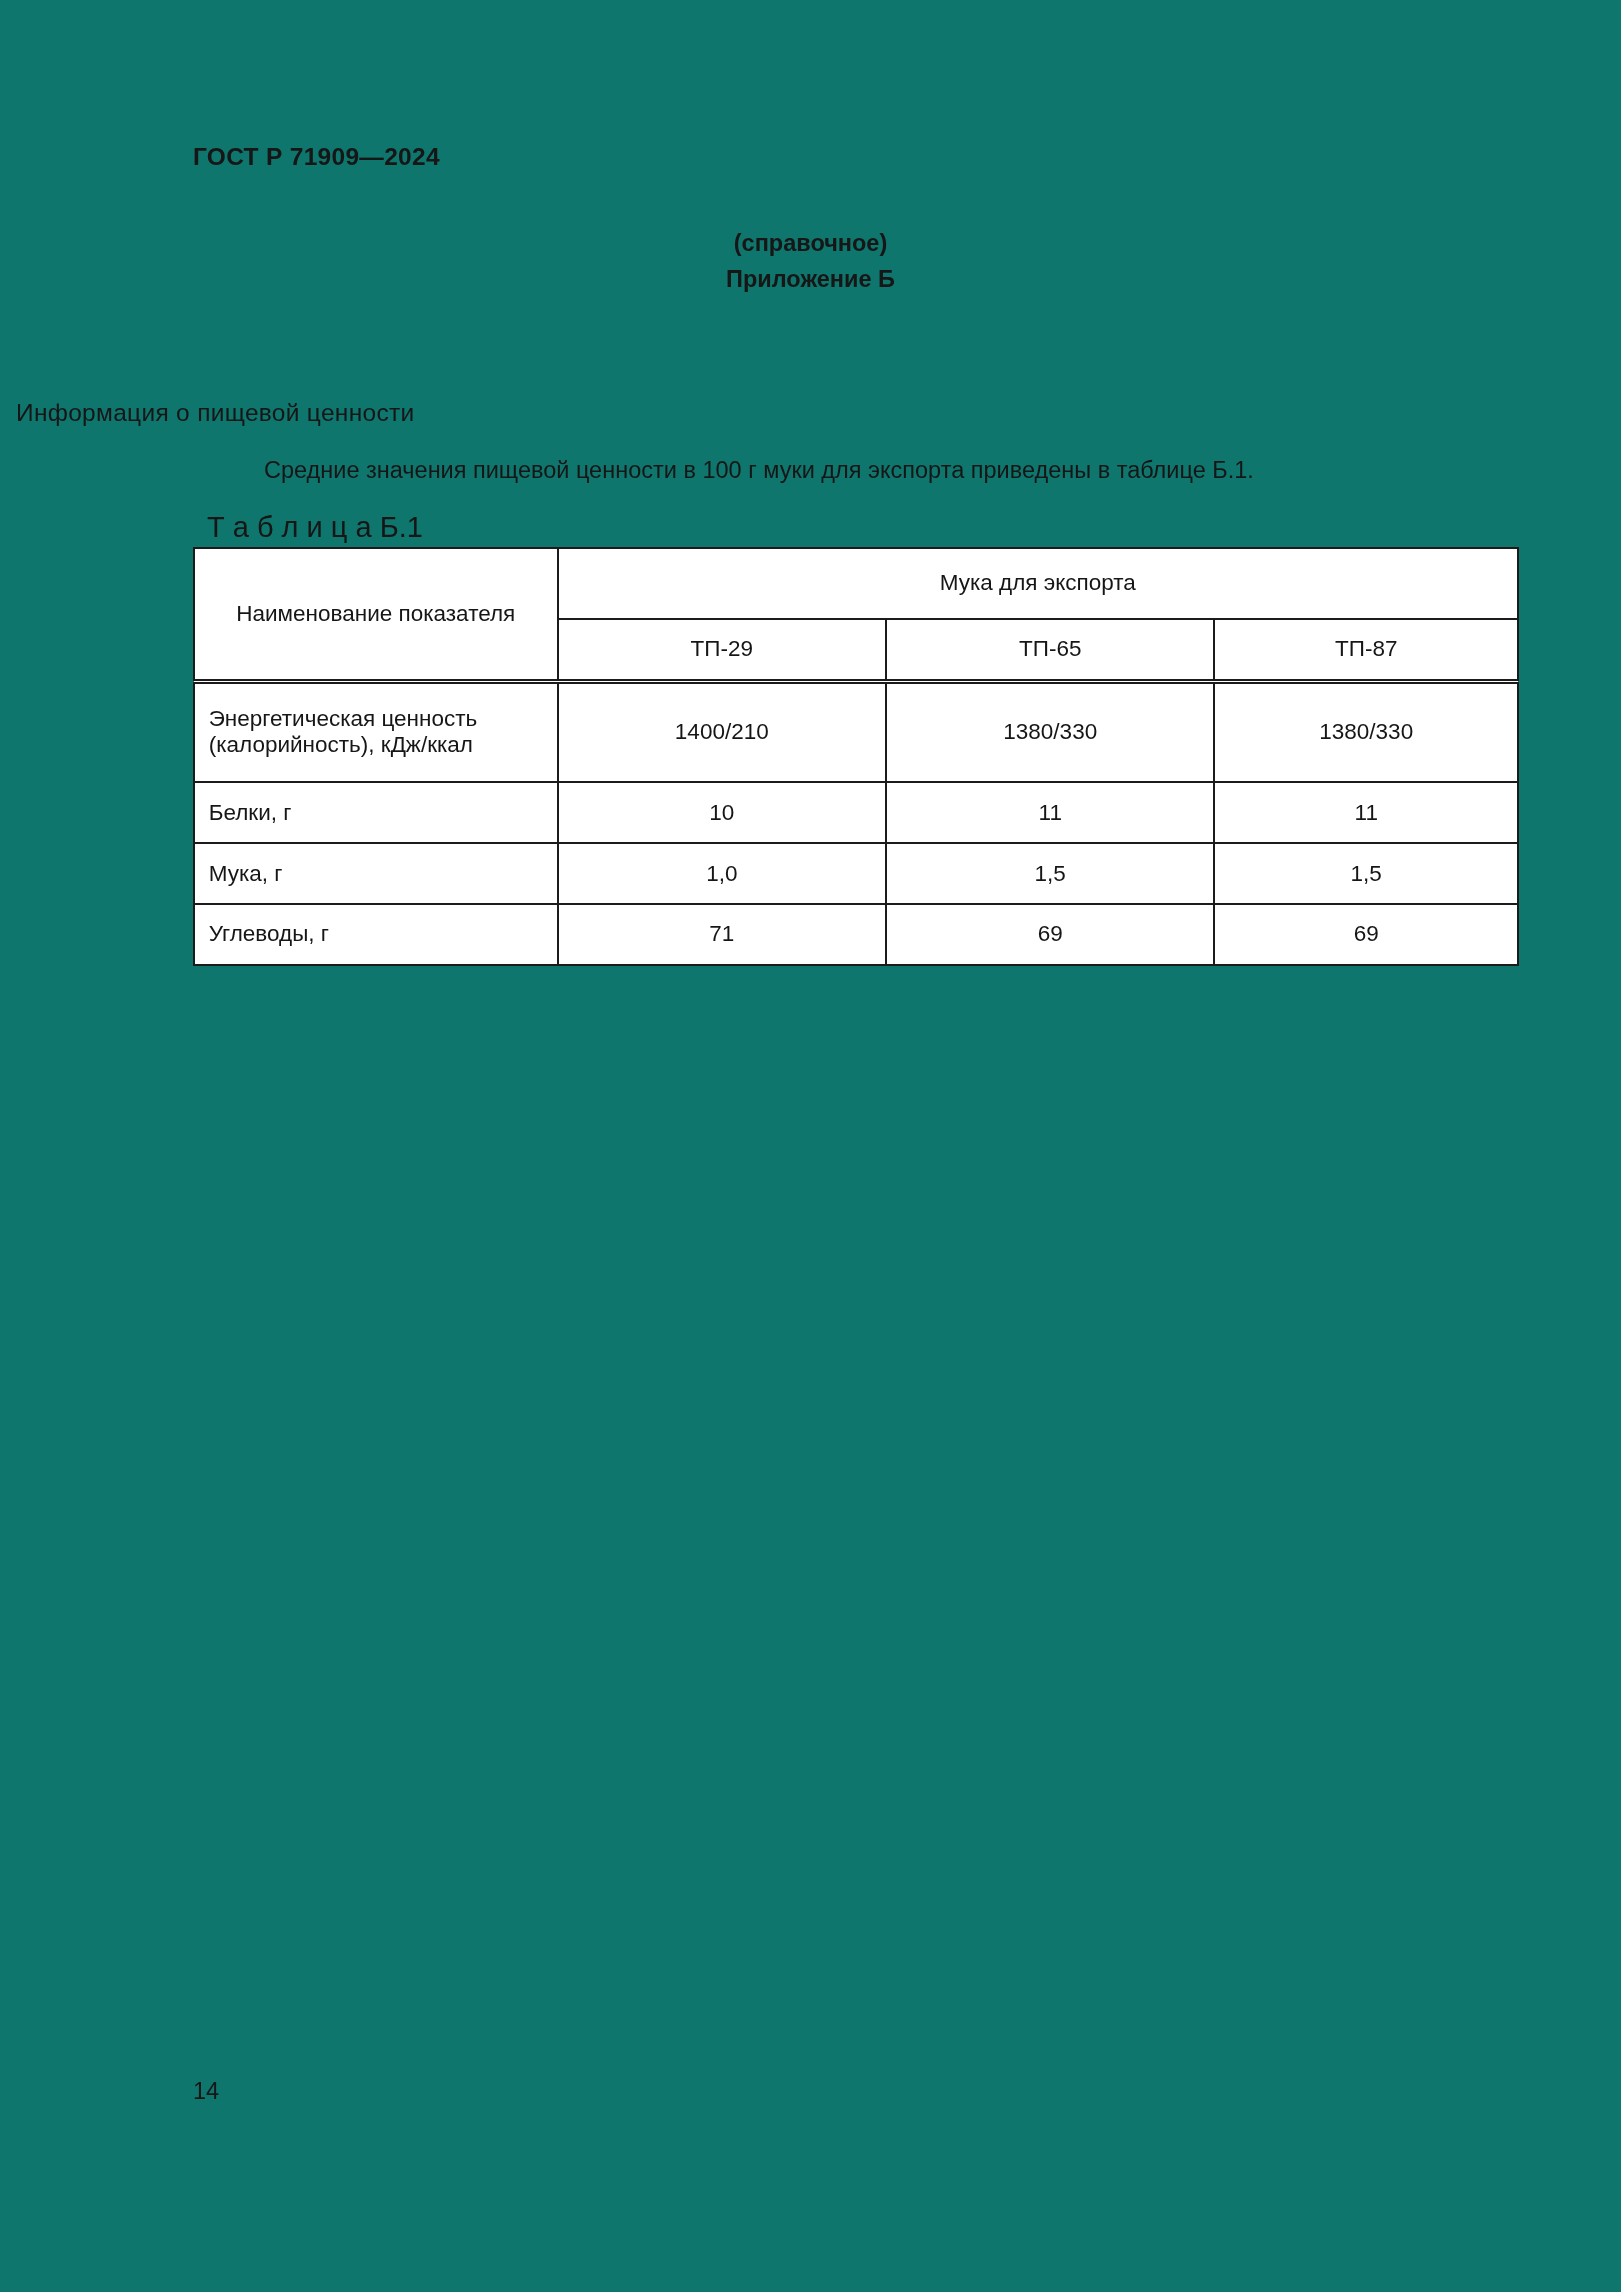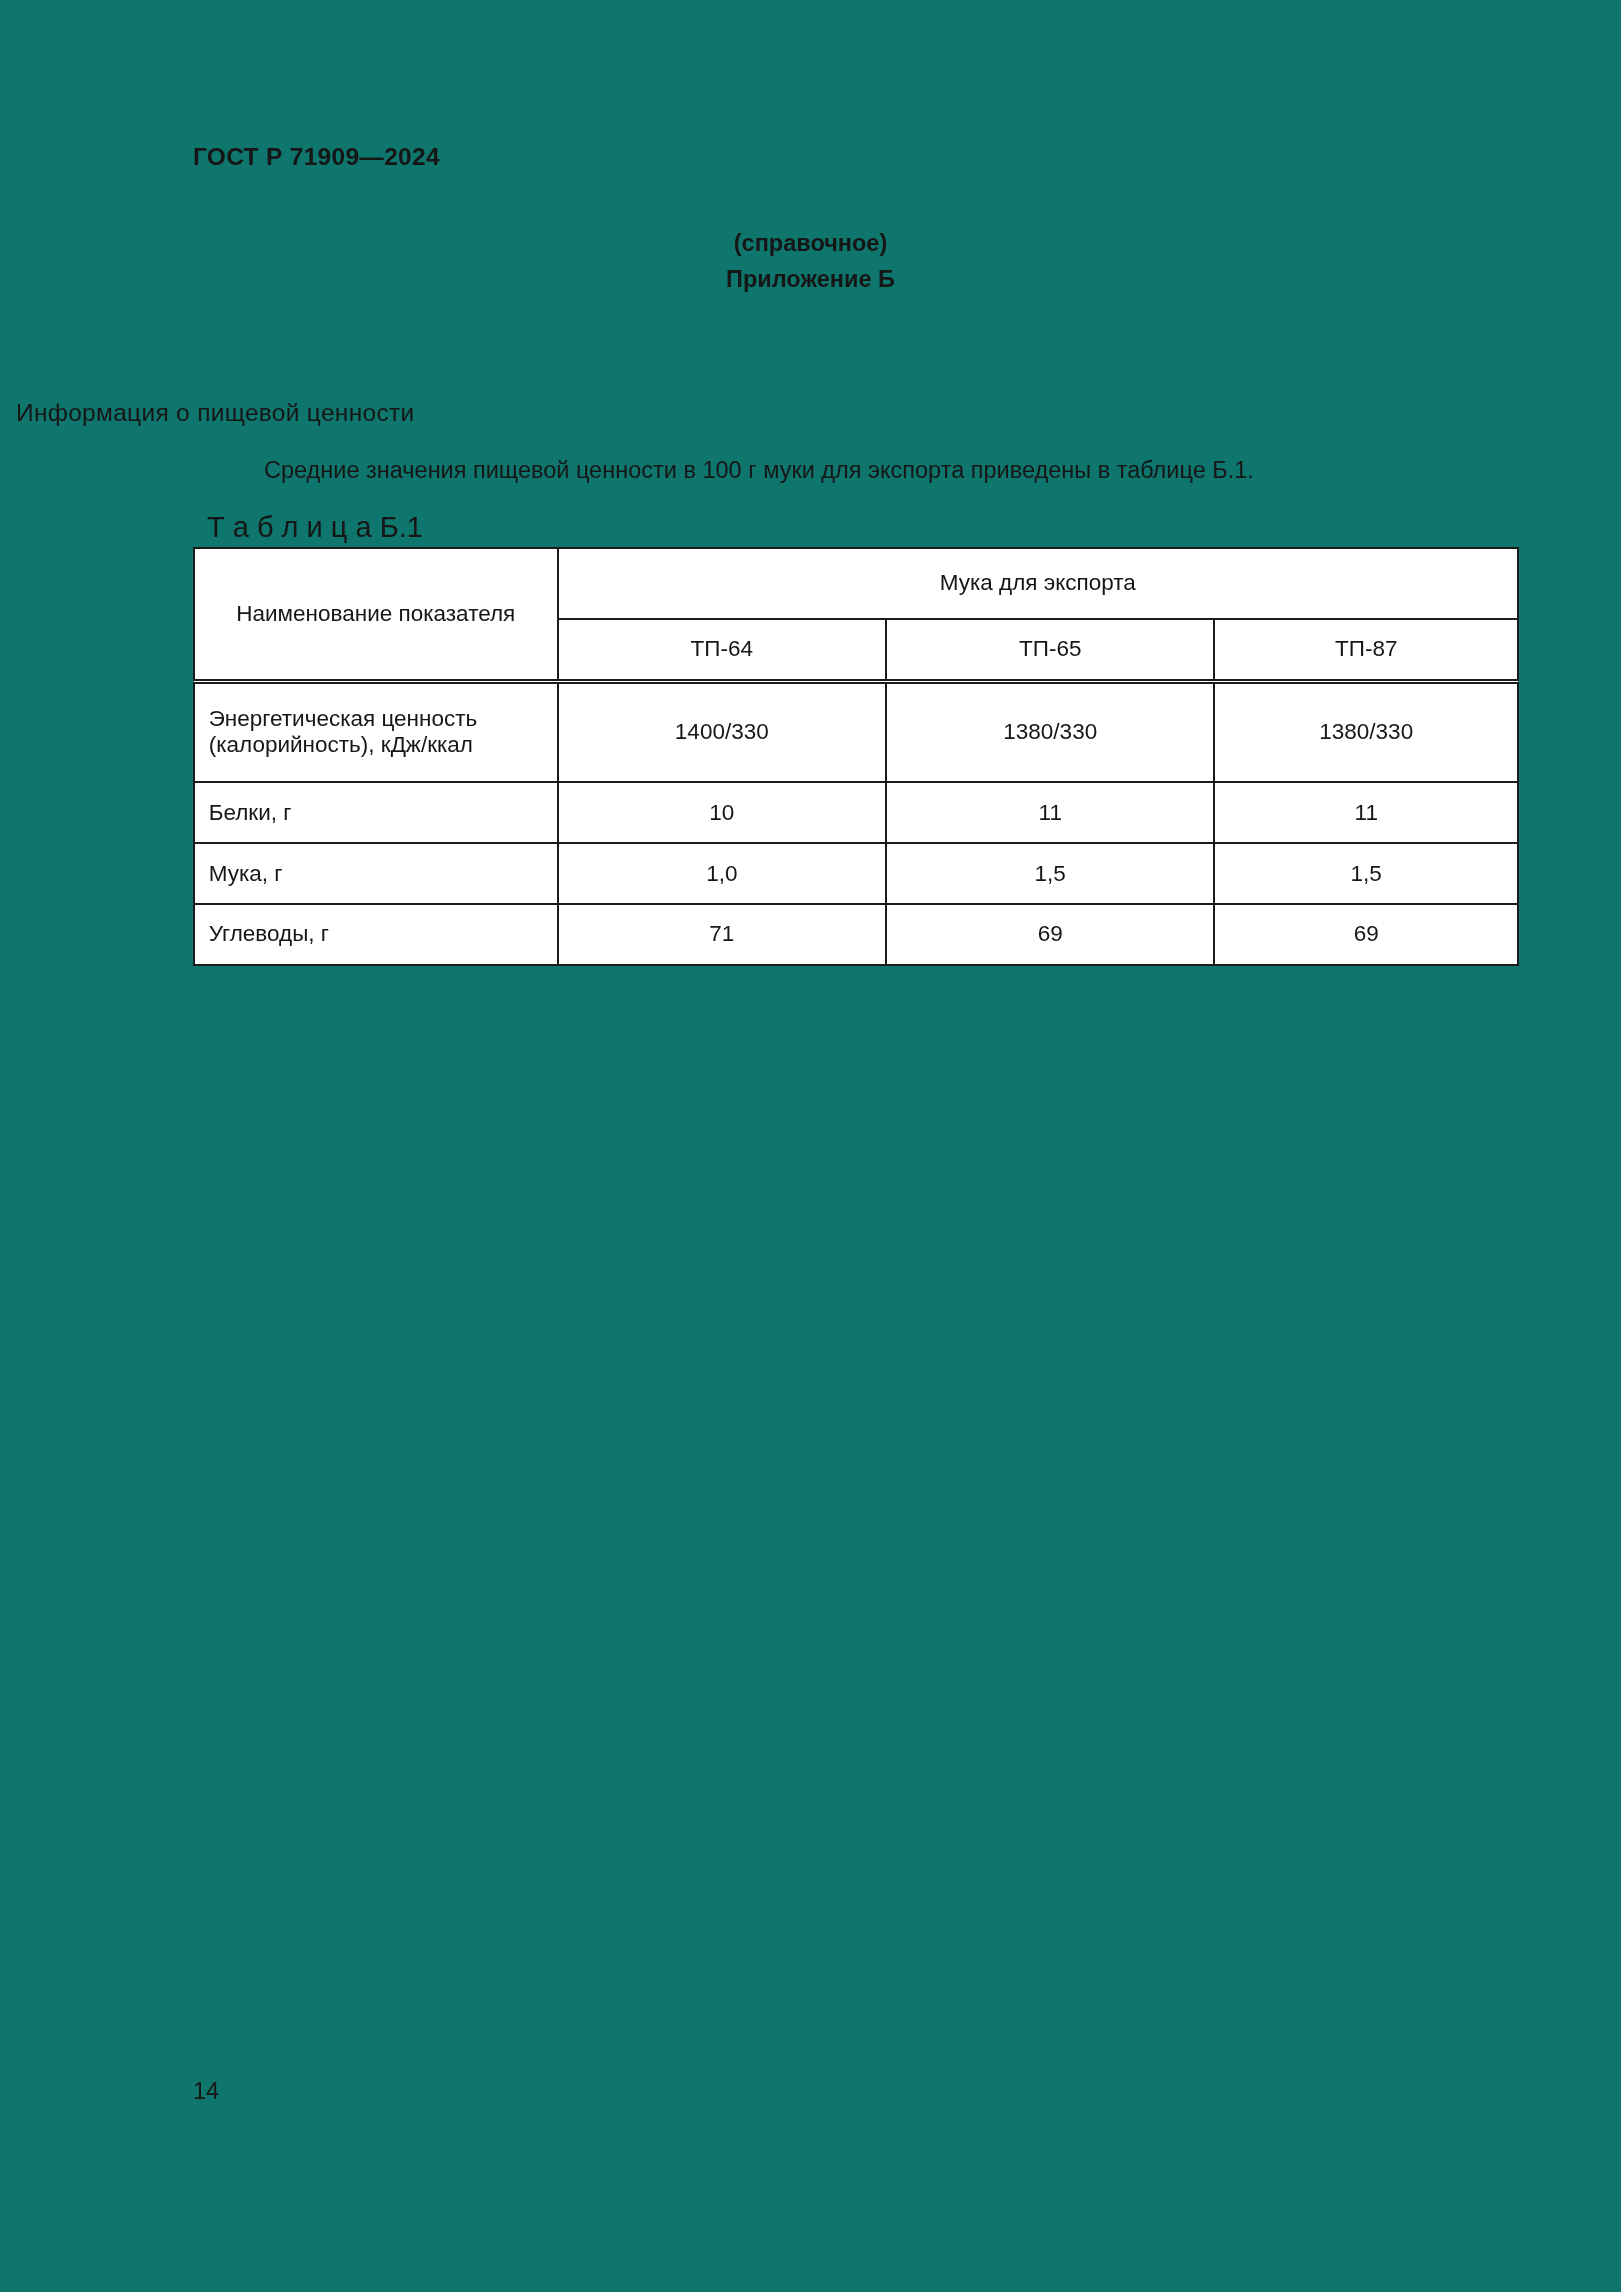--- a/index.html
+++ b/index.html
@@ -138,29 +138,29 @@
         <col class="c2">
         <col class="c3">
         <col class="c4">
     </colgroup>
     <thead>
       <tr>
         <th class="name-hdr" rowspan="2">Наименование показателя</th>
         <th class="group-hdr" colspan="3">Мука для экспорта</th>
       </tr>
       <tr>
-        <th class="sub-hdr">ТП-64</th>
+        <th class="sub-hdr">ТП-29</th>
         <th class="sub-hdr">ТП-65</th>
         <th class="sub-hdr">ТП-87</th>
       </tr>
     </thead>
     <tbody>
       <tr class="tall">
         <td class="label">Энергетическая ценность (калорийность), кДж/ккал</td>
-        <td class="val">1400/330</td>
+        <td class="val">1400/210</td>
         <td class="val">1380/330</td>
         <td class="val">1380/330</td>
       </tr>
       <tr class="reg">
         <td class="label">Белки, г</td>
         <td class="val">10</td>
         <td class="val">11</td>
         <td class="val">11</td>
       </tr>
       <tr class="reg">

